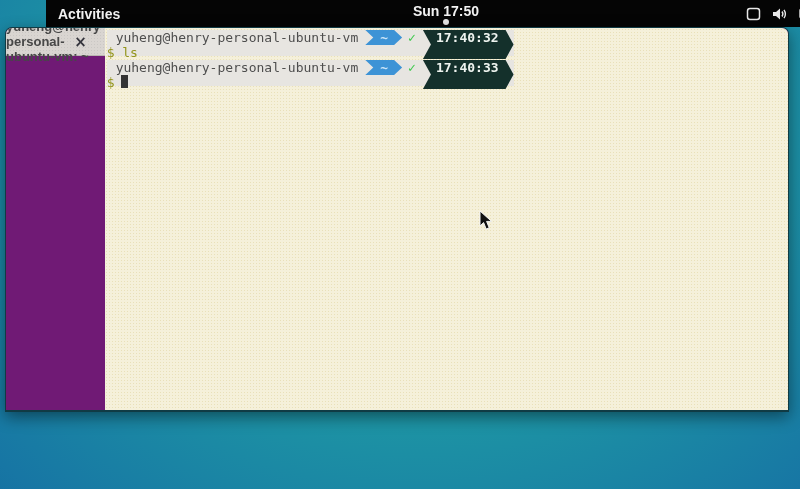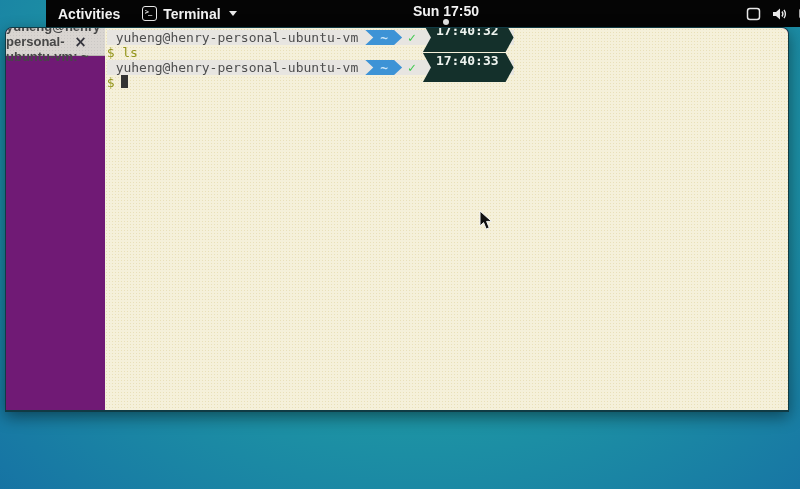--- a/index.html
+++ b/index.html
@@ -60,21 +60,21 @@
     flex:1; padding:2px 2px;
     background-color:#f5f0da;
     background-image:radial-gradient(rgba(205,185,110,0.30) 0.8px, transparent 0.9px);
     background-size:3px 3px;
     font:13px/15px "DejaVu Sans Mono", monospace;
     color:#3a3a3a; cursor:text;
   }
   .trow { height:15px; white-space:pre; display:flex; align-items:stretch; }
 
   
-  .pstrip { display:inline-flex; align-items:center; background:#e7e5e1; height:15px; }
+  .pstrip { display:inline-flex; align-items:flex-start; background:#e7e5e1; height:26px; }
   .puser { color:#4e4e4e; padding:0 7px 0 9px; line-height:15px; }
   .pseg {
     display:inline-flex; align-items:center; line-height:15px;
     clip-path:polygon(0 0, calc(100% - 8px) 0, 100% 50%, calc(100% - 8px) 100%, 0 100%, 8px 50%);
   }
   .pseg.blue { background:#3d93d6; color:#cde6f8; padding:0 14px 0 15px; font-weight:bold; }
   .pcheck { color:#3ec94e; font-weight:bold; padding:0 7px 0 6px; line-height:15px; }
   .pseg.dark { background:#14302b; color:#eef3ef; padding:0 15px 14px 13px; font-weight:bold; }
 
   .cmd { color:#94951b; }
@@ -82,25 +82,20 @@
   .cursor-block { display:inline-block; width:7px; height:13px; background:#333333; margin-left:7px; vertical-align:-2px; }
 
   
   .pointer { position:absolute; left:479px; top:210px; width:14px; height:21px; z-index:50; pointer-events:none; }
 </style>
 </head>
 <body>
 
 <div class="topbar">
   <div class="activities">Activities</div>
-  <div class="appmenu">
-    <span class="term-glyph"></span>
-    <span>Terminal</span>
-    <span class="caret-down"></span>
-  </div>
   <div class="clock-wrap">
     <span>Sun 17:50</span>
     <span class="notif-dot"></span>
   </div>
   <div class="sysicons">
     <svg width="15" height="14" viewBox="0 0 15 14">
       <rect x="1.5" y="1.5" width="12" height="11" rx="2.5" fill="none" stroke="#e8e8e8" stroke-width="1.5"></rect>
     </svg>
     <svg width="16" height="14" viewBox="0 0 16 14">
       <polygon points="1,5 4,5 8,1.5 8,12.5 4,9 1,9" fill="#e8e8e8"></polygon>

